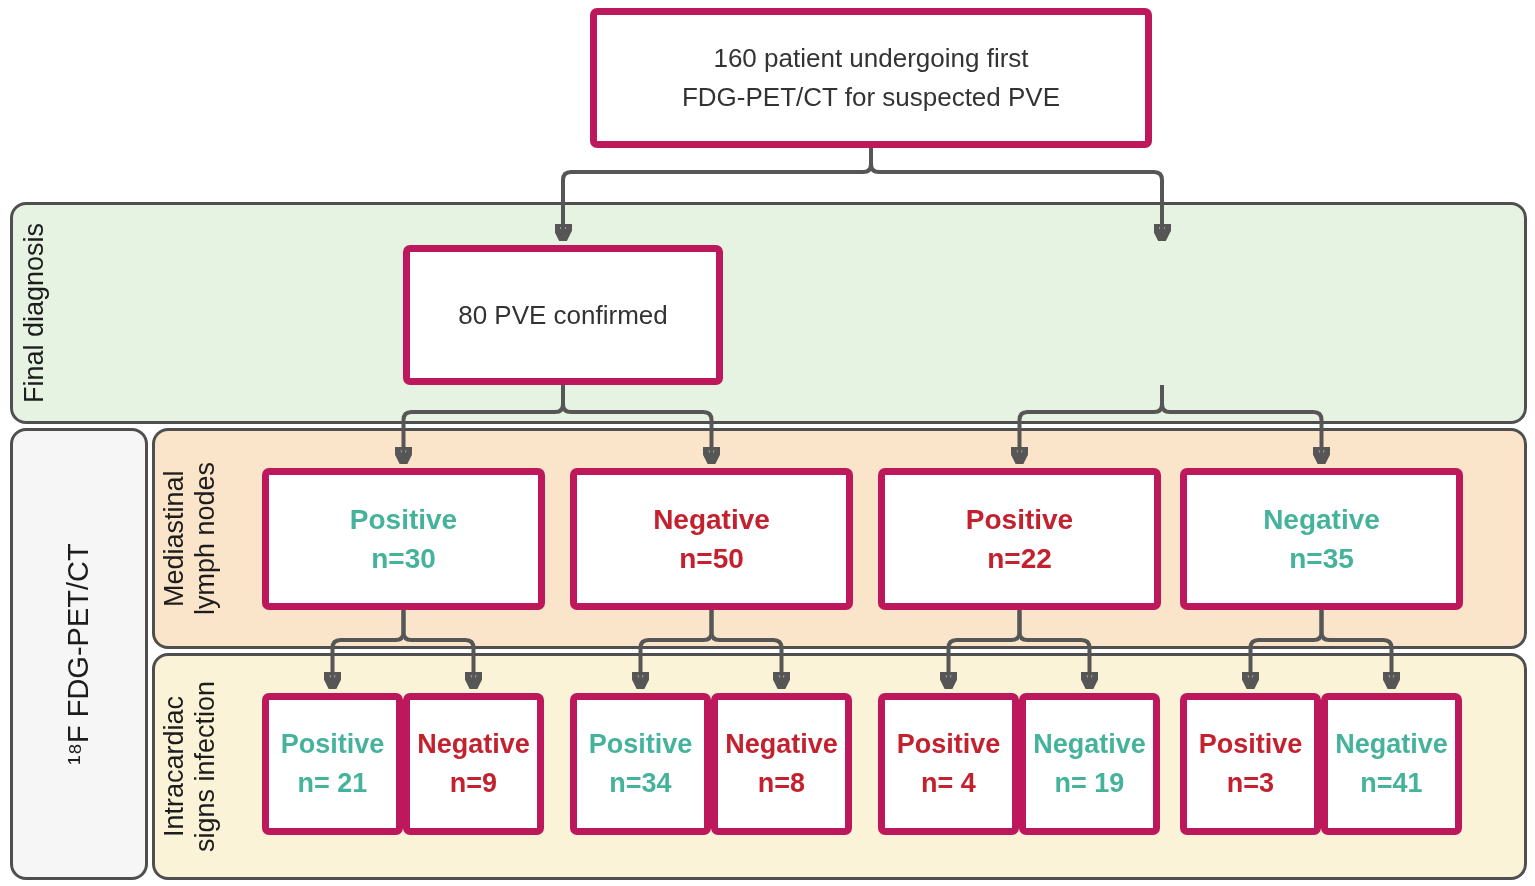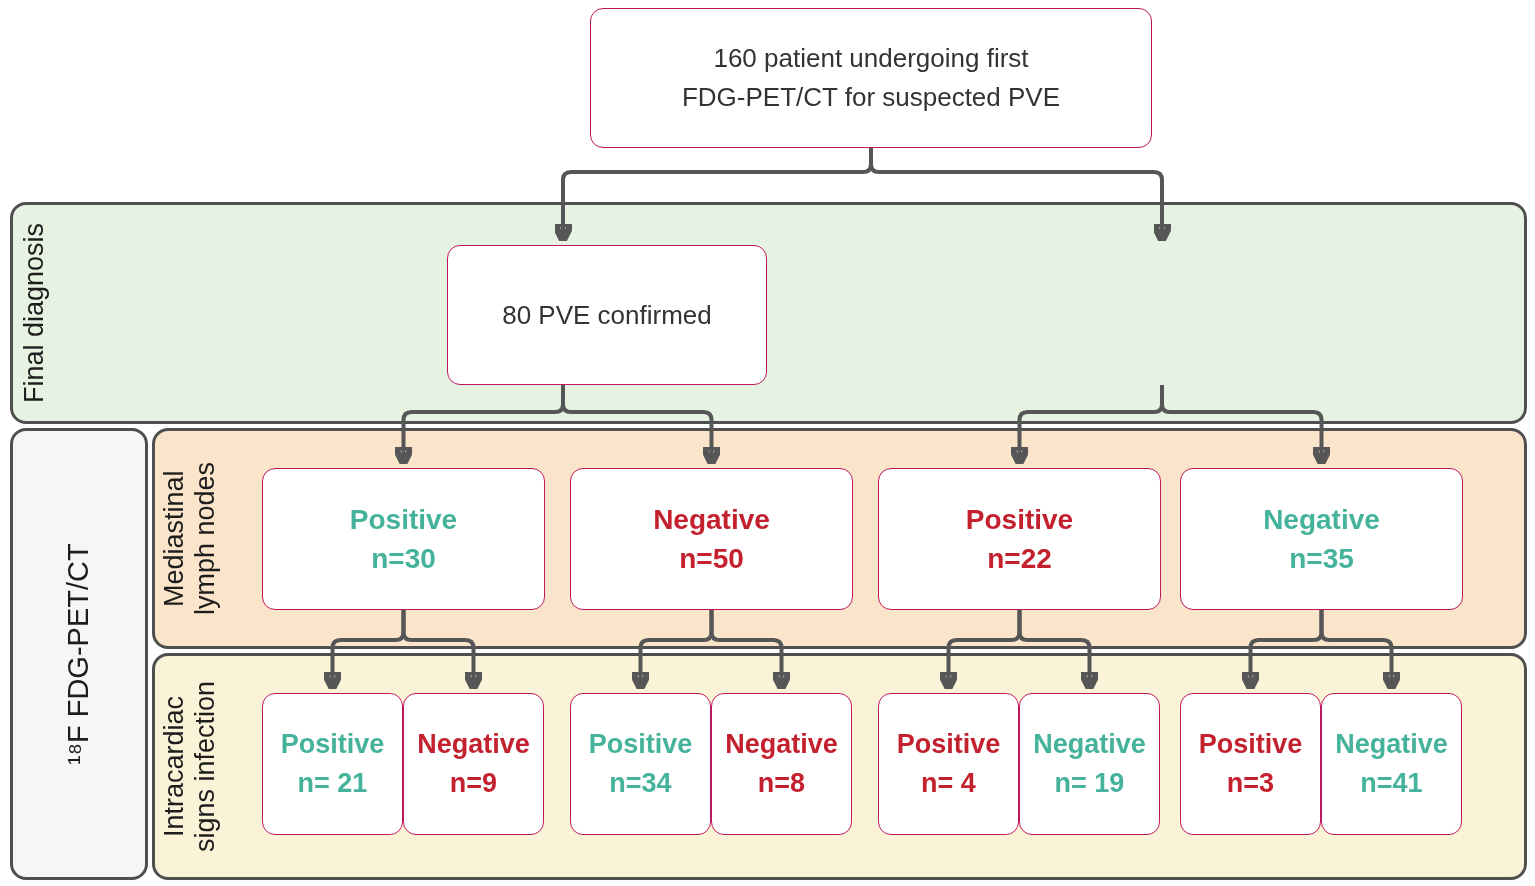--- a/index.html
+++ b/index.html
@@ -37,31 +37,31 @@
   .band-modality .vlabel{left:0;right:0;font-size:29px;}
   .band-mediastinal .vlabel{left:4px;font-size:27px;}
   .band-intracardiac .vlabel{left:4px;font-size:27px;}
   
   .connectors{position:absolute;left:0;top:0;width:1535px;height:886px;z-index:2;}
   .connectors path{stroke:#565656;stroke-width:4;fill:none;}
   
   .node{
     position:absolute;
     background:#ffffff;
-    border:1px solid #be185d;
-    border-radius:13px;
+    border:7px solid #be185d;
+    border-radius:7px;
     box-sizing:border-box;
     display:flex;flex-direction:column;
     align-items:center;justify-content:center;
     text-align:center;
     z-index:3;
   }
   .node-root{left:590px;top:8px;width:562px;height:140px;font-size:26px;color:#333;white-space:pre-line;line-height:1.5;}
   .node-l2{top:245px;height:140px;font-size:26px;color:#333;}
-  .node-confirmed{left:403px;width:320px;margin-left:44px;}
+  .node-confirmed{left:403px;width:320px;}
   .node-rejected{left:1003px;width:318px;}
   .node-med{top:468px;height:142px;width:283px;}
   .node-intra{top:693px;height:142px;width:141px;}
   .node-line{font-weight:bold;font-size:28px;line-height:1.4;}
   .node-intra .node-line{font-size:27px;line-height:1.45;}
   .node[data-color="teal"] .node-line{color:#45b39c;}
   .node[data-color="red"] .node-line{color:#c4212f;}
 </style>
 </head>
 <body>

